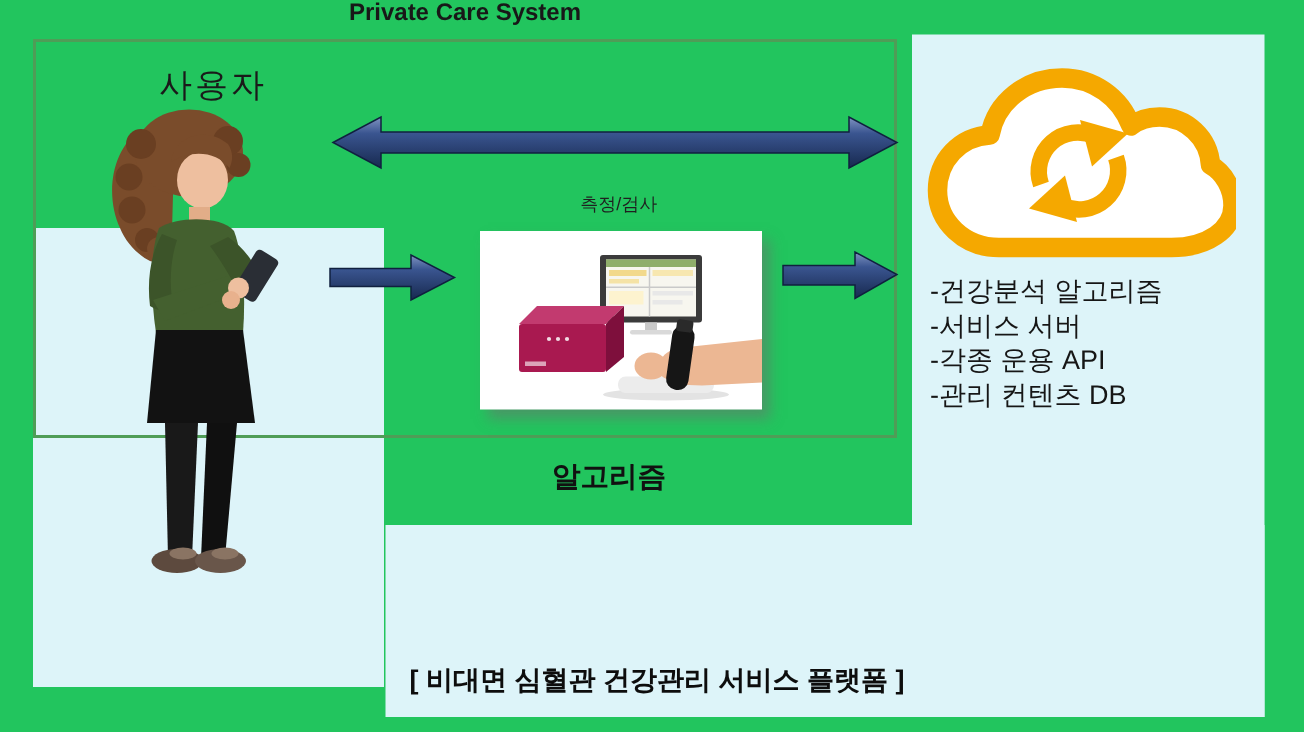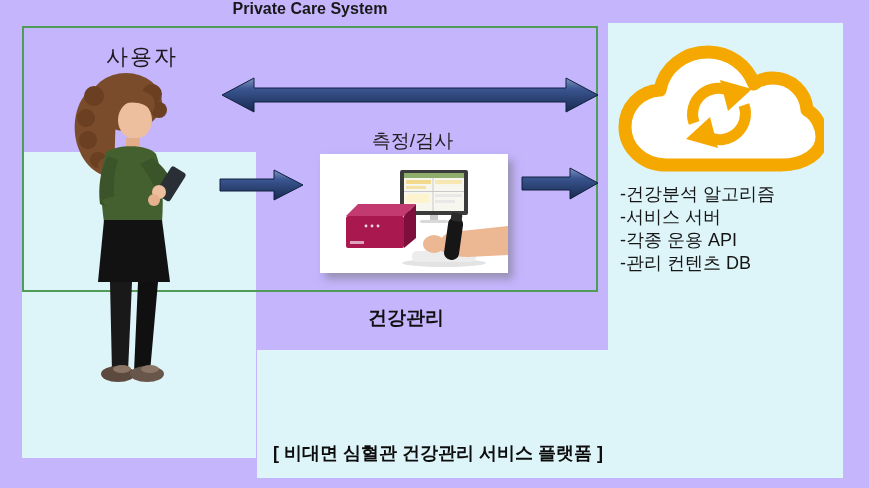--- a/index.html
+++ b/index.html
@@ -1,28 +1,28 @@
 <!DOCTYPE html>
 <html><head>
 <meta charset="utf-8">
 <style>
   html,body{margin:0;padding:0;background:#fff;}
   #stage{
-    position:relative;width:869px;height:488px;background:#c4b5fd;overflow:hidden;
+    position:relative;width:869px;height:488px;background:#22c55e;overflow:hidden;
     font-family:"Liberation Sans","DejaVu Sans",sans-serif;color:#111;
   }
   .abs{position:absolute;}
   #title{left:0;top:4;width:620px;text-align:center;font-size:16px;font-weight:bold;color:#181818;}
   .pale{background:#ddf4f9;}
   #left-rect{left:22px;top:152px;width:234px;height:306px;}
   #right-panel{left:608px;top:23px;width:235px;height:455px;}
   #bottom-rect{left:257px;top:350px;width:586px;height:128px;}
   #green-box{left:22px;top:26px;width:576px;height:266px;border:2px solid #4f9d57;box-sizing:border-box;}
   #user-label{left:84px;top:42px;font-size:22px;color:#1a1a1a;letter-spacing:2px;margin-left:22px;}
-  #measure-label{left:330px;top:128px;width:165px;text-align:center;font-size:19px;color:#1f1f1f;}
+  #measure-label{left:330px;top:128px;width:165px;text-align:center;font-size:12px;color:#1f1f1f;}
   #product-label{left:326px;top:305px;width:160px;text-align:center;font-size:19px;font-weight:bold;color:#111;}
   #device-card{left:320px;top:154px;width:188px;height:119px;background:#fff;
     box-shadow:5px 6px 8px rgba(110,110,110,.5);}
   #cloud-list{left:620px;top:183px;font-size:18px;line-height:23px;color:#161616;}
   #caption{left:247px;top:441px;width:382px;text-align:center;font-size:18px;font-weight:bold;color:#0d0d0d;}
   svg{display:block;}
 </style>
 </head>
 <body>
 
@@ -130,21 +130,21 @@
       <rect x="30" y="87" width="14" height="3" fill="#ffffff" opacity=".6"></rect>
       <path d="M188,72 L132,78 C124,80 120,84 120,90 L120,96 C126,101 136,103 148,103 L188,101 Z" fill="#ecb793"></path>
       <ellipse cx="114" cy="90" rx="11" ry="9" fill="#ecb793"></ellipse>
       <g transform="rotate(8 133 85)">
         <rect x="126" y="63" width="15" height="43" rx="7" fill="#161616"></rect>
         <rect x="128" y="59" width="11" height="8" rx="2" fill="#2a2a2a"></rect>
       </g>
     </svg>
   </div>
 
-  <div class="abs" id="product-label">건강관리</div>
+  <div class="abs" id="product-label">알고리즘</div>
 
   <svg class="abs" style="left:616px;top:40px;" width="208" height="142" viewBox="0 0 208 142">
     <path d="M 165,125 H 50 C 27,125 9,108 9,87 C 9,67 24,51 44,50 C 48,28 68,12 92,12 C 113,12 131,25 138,44 C 143,40 150,38 157,38 C 175,38 190,52 191,70 C 200,75 206,86 206,97 C 206,113 189,125 165,125 Z" fill="#ffffff" stroke="#f5a800" stroke-width="13" stroke-linejoin="round"></path>
     <g transform="translate(103,74)">
       <path d="M -25,9 A 26,26 0 0 1 11,-23" fill="none" stroke="#f5a800" stroke-width="11"></path>
       <polygon points="1,-34 33,-25 9,-3" fill="#f5a800"></polygon>
       <path d="M 25,-9 A 26,26 0 0 1 -11,23" fill="none" stroke="#f5a800" stroke-width="11"></path>
       <polygon points="-1,34 -33,25 -9,3" fill="#f5a800"></polygon>
     </g>
   </svg>

